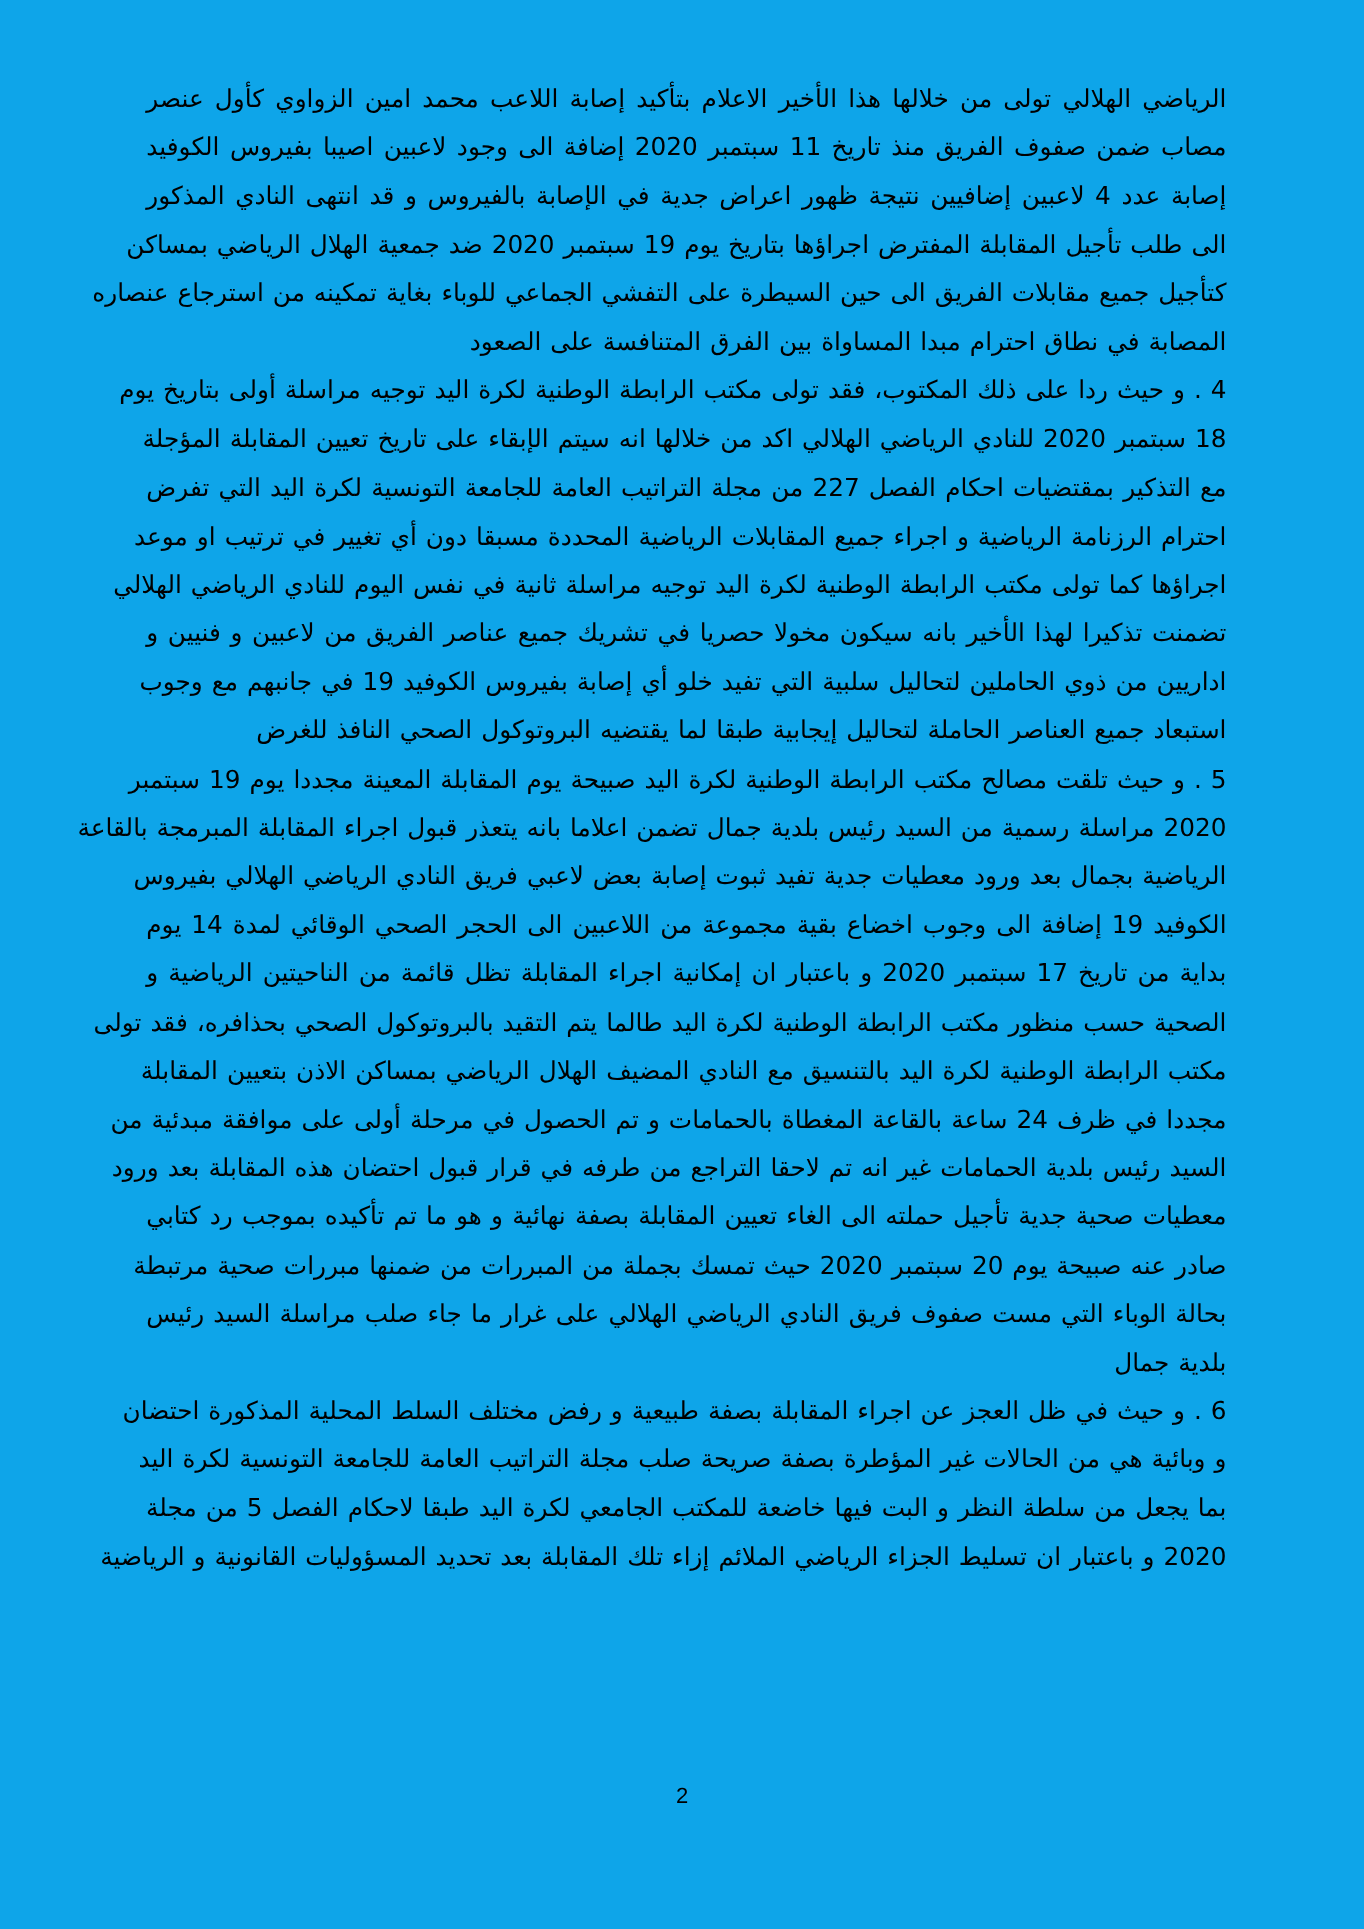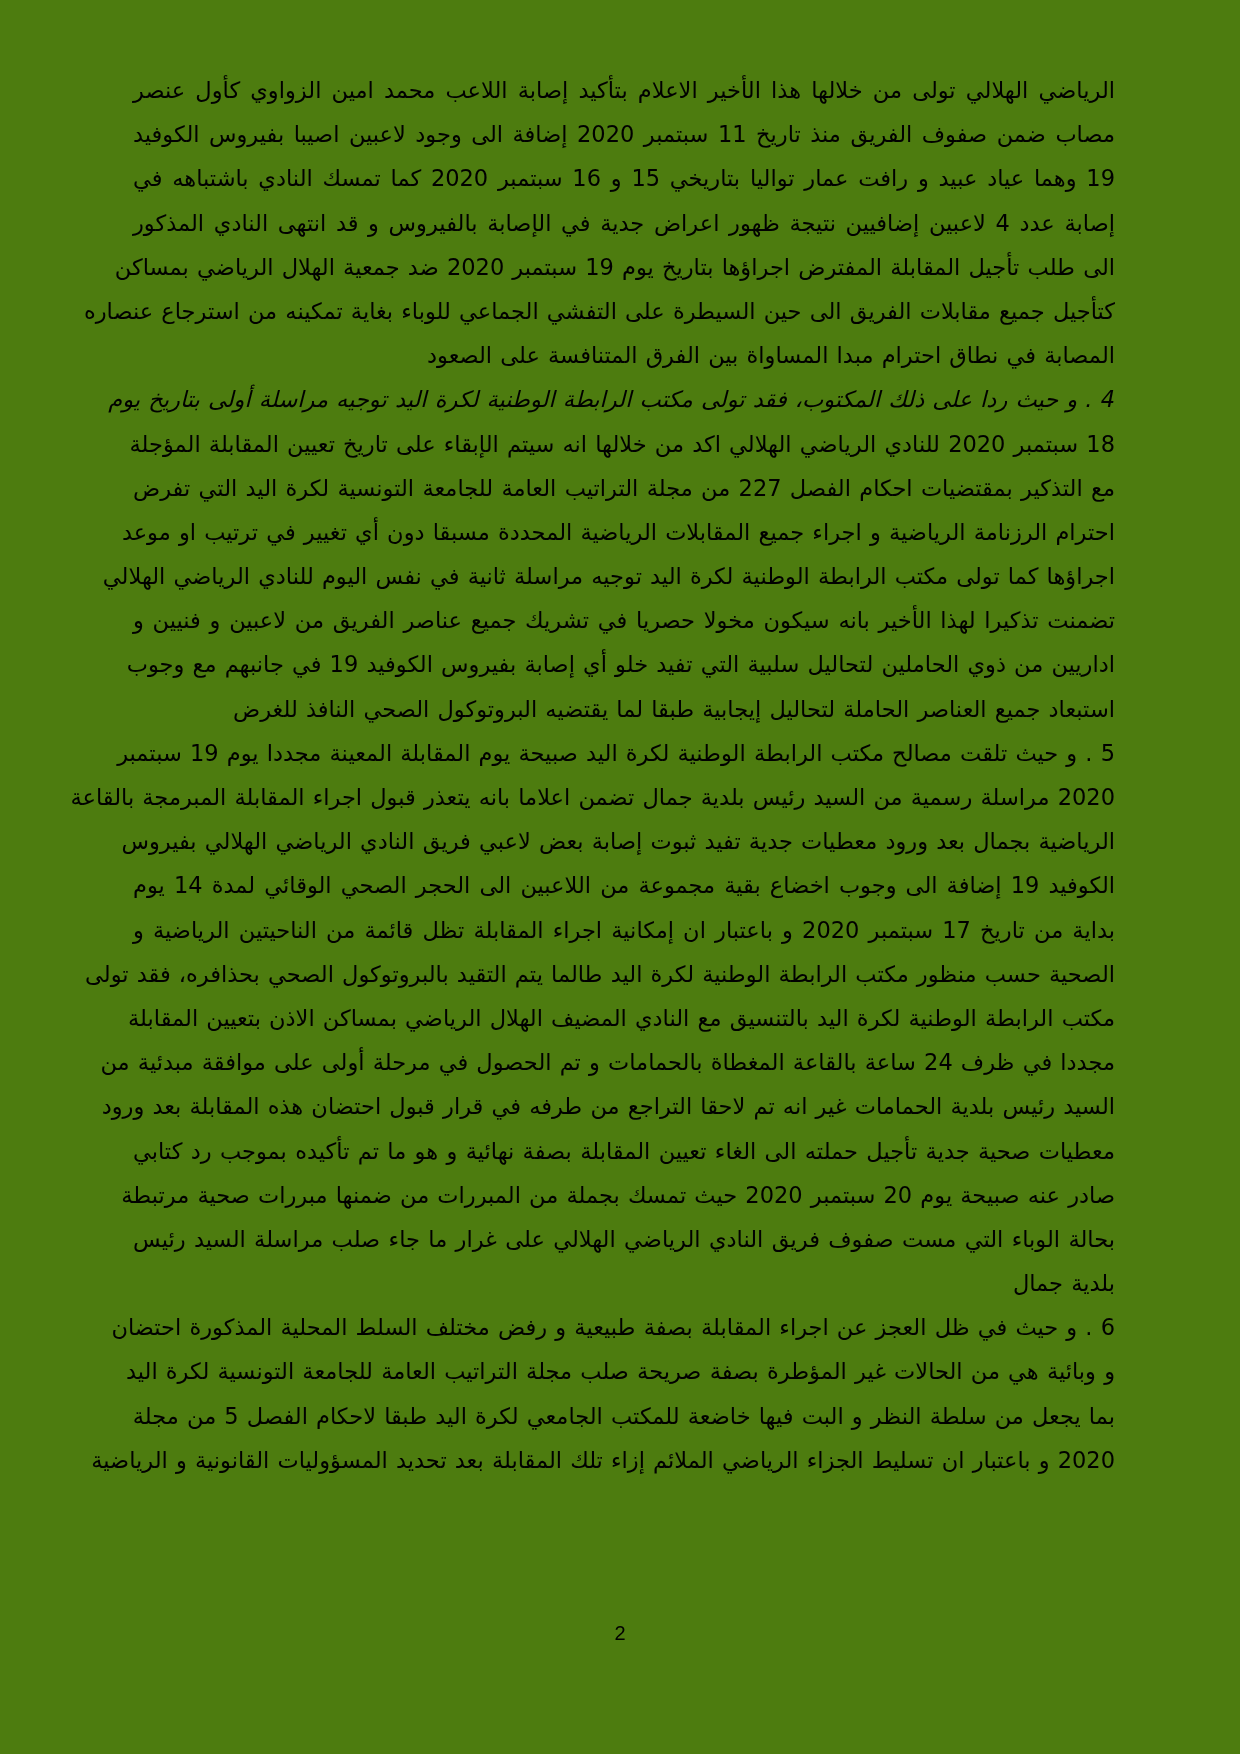--- a/index.html
+++ b/index.html
@@ -1,18 +1,18 @@
 <!DOCTYPE html>
 <html><head>
 <meta charset="utf-8">
 <style>
   html, body { margin: 0; padding: 0; background: #ffffff; }
   body { width: 1240px; height: 1754px; position: relative; overflow: hidden; }
   .page {
-    position: absolute; left: 0; top: 0; width: 1240px; height: 1754px; background: #4d7c0f;
+    position: absolute; left: 0; top: 0; width: 1240px; height: 1754px; background: #0ea5e9;
   }
   .text-block {
     position: absolute; left: 133px; top: 68px; width: 982px;
     direction: rtl;
     font-family: "DejaVu Sans", sans-serif;
     font-size: 22.5px;
     color: #000;
   }
   .line {
     height: 44.2px; line-height: 44.2px;
@@ -28,26 +28,25 @@
     font-family: "Liberation Sans", sans-serif; font-size: 20px; color: #000;
   }
 </style>
 </head>
 <body>
 
 <div class="page">
   <div class="text-block" id="text-block">
       <div class="line">الرياضي الهلالي تولى من خلالها هذا الأخير الاعلام بتأكيد إصابة اللاعب محمد امين الزواوي كأول عنصر</div>
       <div class="line">مصاب ضمن صفوف الفريق منذ تاريخ 11 سبتمبر 2020 إضافة الى وجود لاعبين اصيبا بفيروس الكوفيد</div>
-      <div class="line">19 وهما عياد عبيد و رافت عمار تواليا بتاريخي 15 و 16 سبتمبر 2020 كما تمسك النادي باشتباهه في</div>
       <div class="line">إصابة عدد 4 لاعبين إضافيين نتيجة ظهور اعراض جدية في الإصابة بالفيروس و قد انتهى النادي المذكور</div>
       <div class="line" style="letter-spacing: -3px;">الى طلب تأجيل المقابلة المفترض اجراؤها بتاريخ يوم 19 سبتمبر 2020 ضد جمعية الهلال الرياضي بمساكن</div>
       <div class="line" style="letter-spacing: -3px;">كتأجيل جميع مقابلات الفريق الى حين السيطرة على التفشي الجماعي للوباء بغاية تمكينه من استرجاع عنصاره</div>
       <div class="line last">المصابة في نطاق احترام مبدا المساواة بين الفرق المتنافسة على الصعود</div>
-      <div class="line" style="letter-spacing: -3px; font-style: italic;">4 . و حيث ردا على ذلك المكتوب، فقد تولى مكتب الرابطة الوطنية لكرة اليد توجيه مراسلة أولى بتاريخ يوم</div>
+      <div class="line" style="letter-spacing: -3px;">4 . و حيث ردا على ذلك المكتوب، فقد تولى مكتب الرابطة الوطنية لكرة اليد توجيه مراسلة أولى بتاريخ يوم</div>
       <div class="line" style="letter-spacing: -3px;">18 سبتمبر 2020 للنادي الرياضي الهلالي اكد من خلالها انه سيتم الإبقاء على تاريخ تعيين المقابلة المؤجلة</div>
       <div class="line">مع التذكير بمقتضيات احكام الفصل 227 من مجلة التراتيب العامة للجامعة التونسية لكرة اليد التي تفرض</div>
       <div class="line" style="letter-spacing: -3px;">احترام الرزنامة الرياضية و اجراء جميع المقابلات الرياضية المحددة مسبقا دون أي تغيير في ترتيب او موعد</div>
       <div class="line" style="letter-spacing: -3px;">اجراؤها كما تولى مكتب الرابطة الوطنية لكرة اليد توجيه مراسلة ثانية في نفس اليوم للنادي الرياضي الهلالي</div>
       <div class="line">تضمنت تذكيرا لهذا الأخير بانه سيكون مخولا حصريا في تشريك جميع عناصر الفريق من لاعبين و فنيين و</div>
       <div class="line" style="letter-spacing: -3px;">اداريين من ذوي الحاملين لتحاليل سلبية التي تفيد خلو أي إصابة بفيروس الكوفيد 19 في جانبهم مع وجوب</div>
       <div class="line last">استبعاد جميع العناصر الحاملة لتحاليل إيجابية طبقا لما يقتضيه البروتوكول الصحي النافذ للغرض</div>
       <div class="line" style="letter-spacing: -3px;">5 . و حيث تلقت مصالح مكتب الرابطة الوطنية لكرة اليد صبيحة يوم المقابلة المعينة مجددا يوم 19 سبتمبر</div>
       <div class="line" style="letter-spacing: -3px;">2020 مراسلة رسمية من السيد رئيس بلدية جمال تضمن اعلاما بانه يتعذر قبول اجراء المقابلة المبرمجة بالقاعة</div>
       <div class="line" style="letter-spacing: -3px;">الرياضية بجمال بعد ورود معطيات جدية تفيد ثبوت إصابة بعض لاعبي فريق النادي الرياضي الهلالي بفيروس</div>

